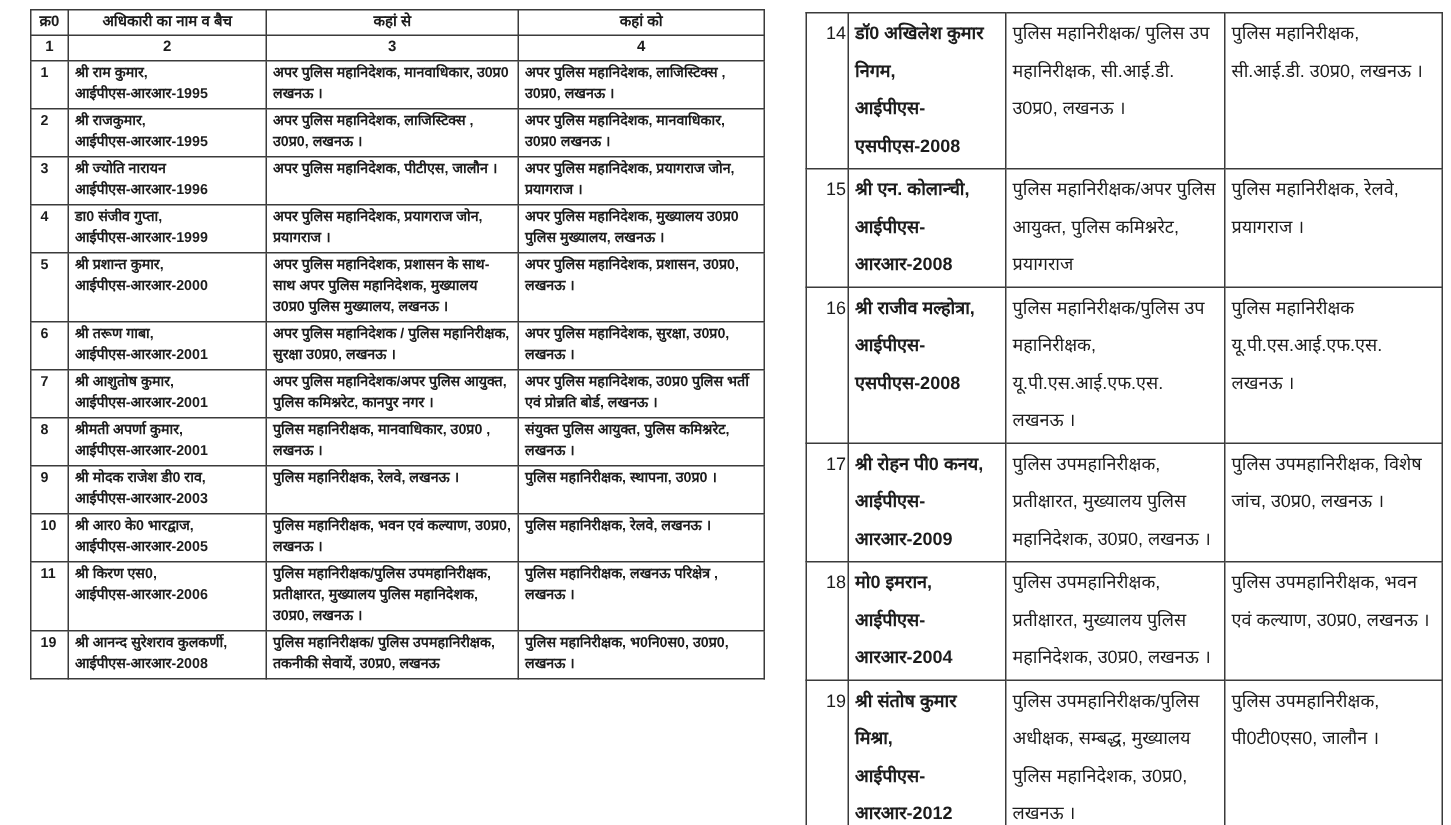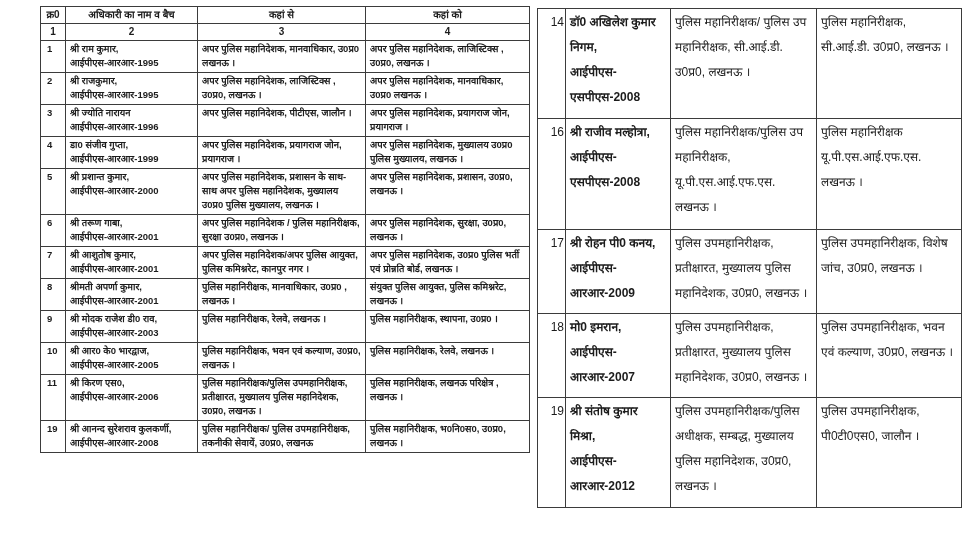--- a/index.html
+++ b/index.html
@@ -6,21 +6,21 @@
   body{
     width:967px;height:550px;background:#ffffff;position:relative;overflow:hidden;
     font-family:"Liberation Sans","DejaVu Sans",sans-serif;color:#1c1c1c;
   }
   table.t{border-collapse:collapse;table-layout:fixed;position:absolute;background:#fff;}
   table.t td, table.t th{
     border:1px solid #3b3b3b;vertical-align:top;padding:1px 4px 2px 4px;
     overflow:hidden;word-wrap:break-word;
   }
   
-  table.left-t{left:40px;top:6px;width:489px;height:444px;font-size:9.5px;line-height:14px;font-weight:700;}
+  table.left-t{left:20px;top:6px;width:489px;height:444px;font-size:9.5px;line-height:14px;font-weight:700;}
   table.left-t th{font-size:10px;text-align:center;vertical-align:middle;padding:1px 2px;}
   table.left-t td.sno{text-align:left;padding-left:6px;}
   
   table.right-t{left:537px;top:8px;width:424px;height:500px;font-size:12px;line-height:25px;font-weight:400;}
   table.right-t td.sno{text-align:right;padding-left:1px;padding-right:1px;}
   tr.hdr1{height:17px;}
   tr.hdr2{height:13px;}
   .nm,.batch{display:block;font-weight:bold;}
 </style>
 </head>
@@ -184,20 +184,29 @@
   <tr>
     <td class="sno">14</td>
     <td>
       <span class="nm">डॉ0 अखिलेश कुमार निगम,</span>
       <span class="batch">आईपीएस-एसपीएस-2008</span>
     </td>
     <td class="from">पुलिस महानिरीक्षक/ पुलिस उप महानिरीक्षक, सी.आई.डी. उ0प्र0, लखनऊ ।</td>
     <td class="to">पुलिस महानिरीक्षक, सी.आई.डी. उ0प्र0, लखनऊ ।</td>
   </tr>
 
+  <tr>
+    <td class="sno">15</td>
+    <td>
+      <span class="nm">श्री एन. कोलान्ची,</span>
+      <span class="batch">आईपीएस-आरआर-2008</span>
+    </td>
+    <td class="from">पुलिस महानिरीक्षक/अपर पुलिस आयुक्त, पुलिस कमिश्नरेट, प्रयागराज</td>
+    <td class="to">पुलिस महानिरीक्षक, रेलवे, प्रयागराज ।</td>
+  </tr>
 
   <tr>
     <td class="sno">16</td>
     <td>
       <span class="nm">श्री राजीव मल्होत्रा,</span>
       <span class="batch">आईपीएस-एसपीएस-2008</span>
     </td>
     <td class="from">पुलिस महानिरीक्षक/पुलिस उप महानिरीक्षक, यू.पी.एस.आई.एफ.एस. लखनऊ ।</td>
     <td class="to">पुलिस महानिरीक्षक यू.पी.एस.आई.एफ.एस. लखनऊ ।</td>
   </tr>
@@ -209,21 +218,21 @@
       <span class="batch">आईपीएस-आरआर-2009</span>
     </td>
     <td class="from">पुलिस उपमहानिरीक्षक, प्रतीक्षारत, मुख्यालय पुलिस महानिदेशक, उ0प्र0, लखनऊ ।</td>
     <td class="to">पुलिस उपमहानिरीक्षक, विशेष जांच, उ0प्र0, लखनऊ ।</td>
   </tr>
 
   <tr>
     <td class="sno">18</td>
     <td>
       <span class="nm">मो0 इमरान,</span>
-      <span class="batch">आईपीएस-आरआर-2007</span>
+      <span class="batch">आईपीएस-आरआर-2004</span>
     </td>
     <td class="from">पुलिस उपमहानिरीक्षक, प्रतीक्षारत, मुख्यालय पुलिस महानिदेशक, उ0प्र0, लखनऊ ।</td>
     <td class="to">पुलिस उपमहानिरीक्षक, भवन एवं कल्याण, उ0प्र0, लखनऊ ।</td>
   </tr>
 
   <tr>
     <td class="sno">19</td>
     <td>
       <span class="nm">श्री संतोष कुमार मिश्रा,</span>
       <span class="batch">आईपीएस-आरआर-2012</span>

